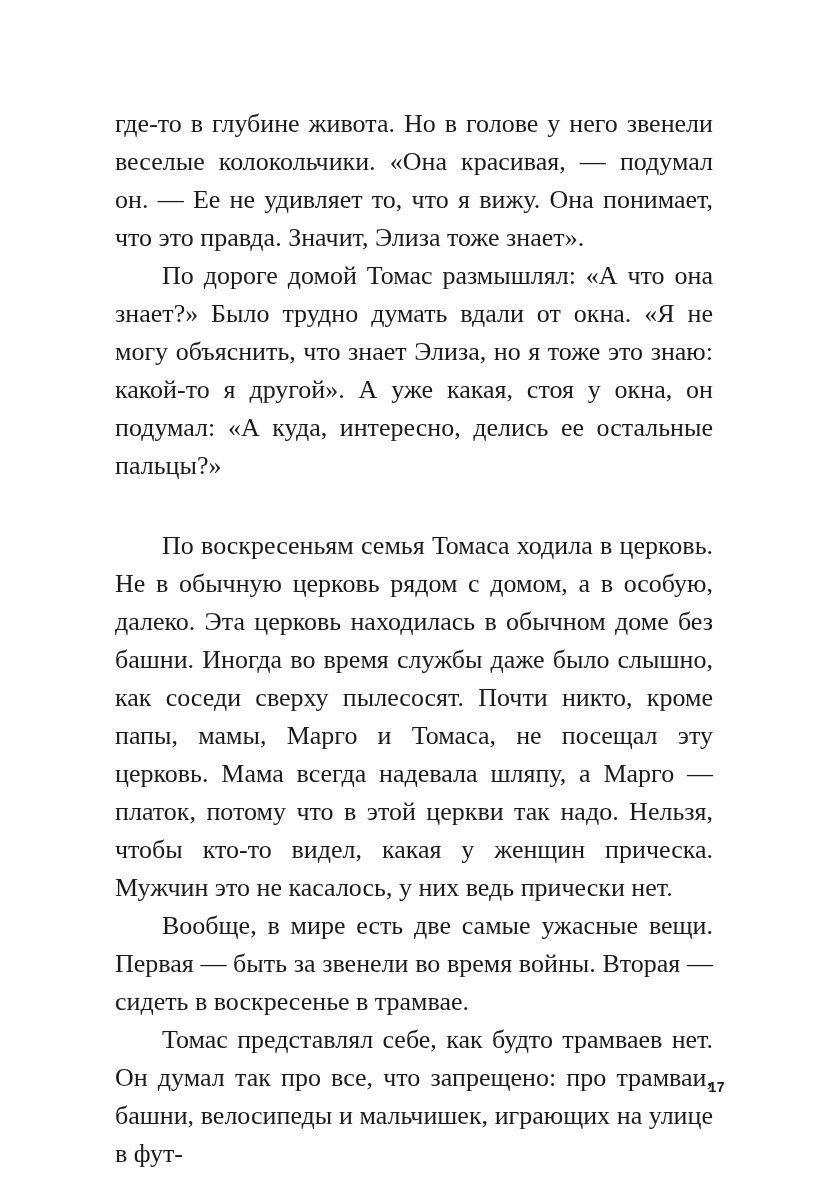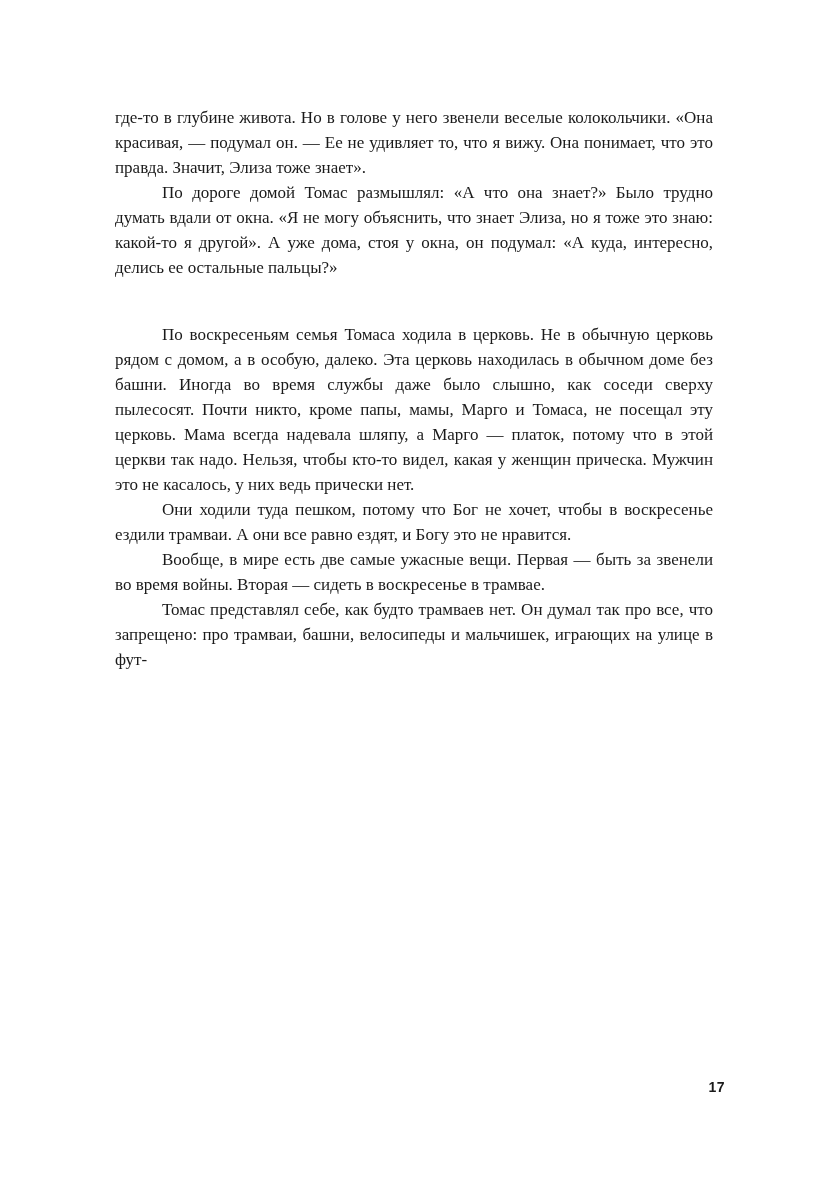--- a/index.html
+++ b/index.html
@@ -15,22 +15,22 @@
     overflow: hidden;
   }
   .page {
     position: relative;
     width: 821px;
     height: 1181px;
     box-sizing: border-box;
     padding: 105px 108px 0 115px;
   }
   .text-block {
-    font-size: 17px;
-    line-height: 25px;
+    font-size: 26px;
+    line-height: 38px;
     text-align: justify;
     text-justify: inter-word;
     hyphens: manual;
   }
   .para {
     margin: 0;
     text-indent: 47px;
   }
   .para.no-indent {
     text-indent: 0;
@@ -49,25 +49,24 @@
     letter-spacing: 0.5px;
   }
 </style>
 </head>
 <body>
 
 <div class="page">
   <div class="text-block">
 
     <p class="para no-indent">где-то в глубине живота. Но в голове у него звенели ве­селые колокольчики. «Она красивая, — подумал он. — Ее не удивляет то, что я вижу. Она понимает, что это правда. Значит, Элиза тоже знает».</p>
-    <p class="para">По дороге домой Томас размышлял: «А что она знает?» Было трудно думать вдали от окна. «Я не могу объяснить, что знает Элиза, но я тоже это знаю: какой-то я другой». А уже дома, стоя у окна, он подумал: «А куда, интересно, делись ее остальные пальцы?»</p>
+    <p class="para">По дороге домой Томас размышлял: «А что она знает?» Было трудно думать вдали от окна. «Я не могу объяснить, что знает Элиза, но я тоже это знаю: какой-то я другой». А уже какая, стоя у окна, он подумал: «А куда, интересно, делись ее остальные пальцы?»</p>
 
     <div class="section-gap"></div>
 
     <p class="para">По воскресеньям семья Томаса ходила в церковь. Не в обычную церковь рядом с домом, а в особую, дале­ко. Эта церковь находилась в обычном доме без башни. Иногда во время службы даже было слышно, как соседи сверху пылесосят. Почти никто, кроме папы, мамы, Марго и Томаса, не посещал эту церковь. Мама всегда надевала шляпу, а Марго — платок, потому что в этой церкви так надо. Нельзя, чтобы кто-то видел, какая у женщин при­ческа. Мужчин это не касалось, у них ведь прически нет.</p>
-    <p class="para">Они ходили туда пешком, потому что Бог не хочет, чтобы в воскресенье ездили трамваи. А они все равно ез­дят, и Богу это не нравится.</p>
     <p class="para">Вообще, в мире есть две самые ужасные вещи. Пер­вая — быть за звенели во время войны. Вторая — сидеть в воскресенье в трамвае.</p>
     <p class="para">Томас представлял себе, как будто трамваев нет. Он думал так про все, что запрещено: про трамваи, башни, велосипеды и мальчишек, играющих на улице в фут-</p>
 
   </div>
 
   <div class="page-number">17</div>
 </div>
 
 </body></html>

